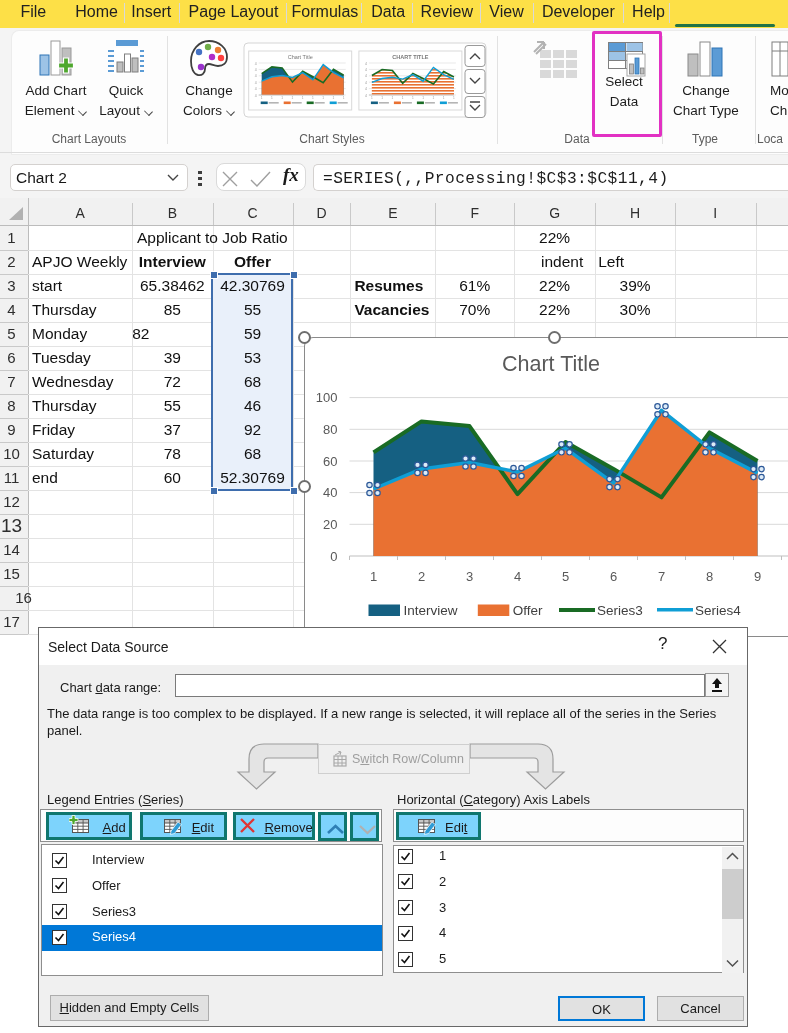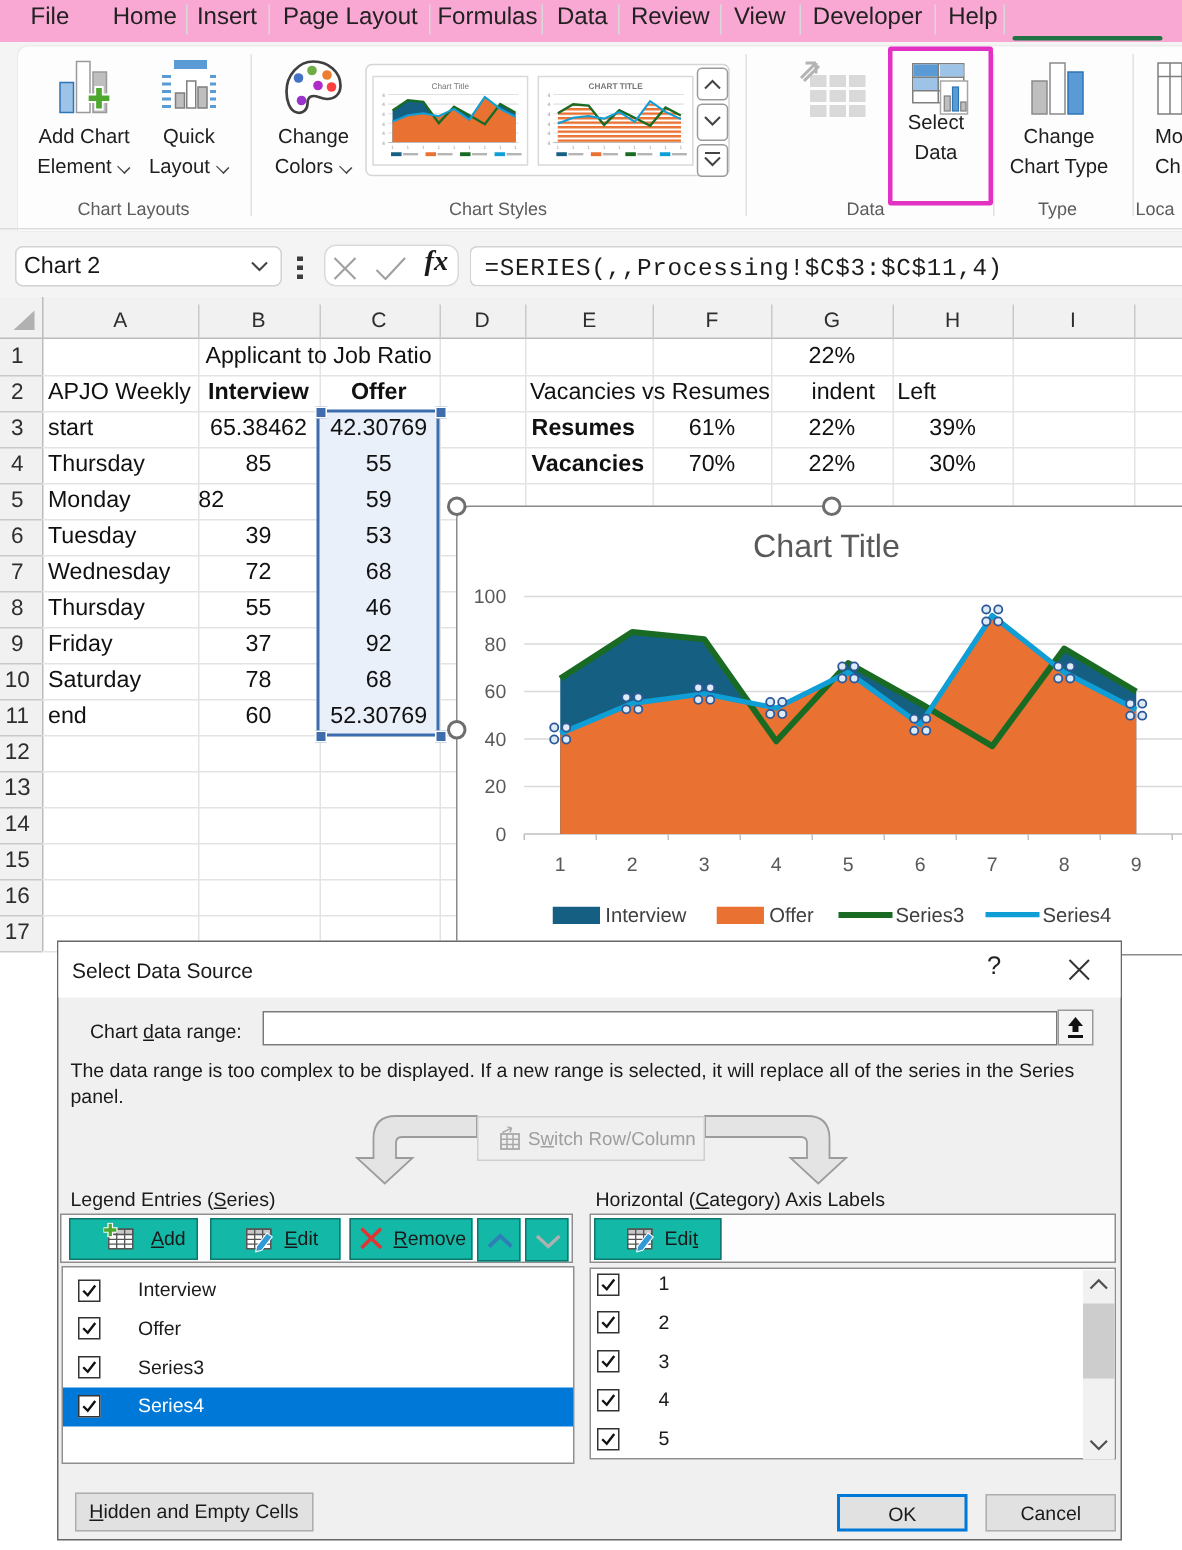--- a/index.html
+++ b/index.html
@@ -1,20 +1,20 @@
 <!DOCTYPE html>
 <html><head>
 <meta charset="utf-8">
 <style>
   html,body{margin:0;padding:0;}
   body{width:788px;height:1033px;overflow:hidden;font-family:"Liberation Sans",sans-serif;background:#fff;}
   #app{position:relative;width:788px;height:1033px;overflow:hidden;}
   .abs{position:absolute;}
   
-  #tabs{left:0;top:0;width:788px;height:28px;background:#f9a8d4;}
+  #tabs{left:0;top:0;width:788px;height:28px;background:#fde047;}
   .tab{position:absolute;top:0;height:25px;line-height:24px;font-size:16px;color:#212121;white-space:nowrap;}
   .tsep{position:absolute;top:3px;width:1px;height:20px;background:#d9d9d9;}
   #tabgreen{position:absolute;left:675px;top:24px;width:100px;height:2.6px;background:#217346;border-radius:2px;}
   
   #ribbon{left:0;top:28px;width:788px;height:127px;background:#f4f4f4;}
   #ribpanel{position:absolute;left:11px;top:2px;width:777px;height:123px;background:#fdfdfd;border:1px solid #ececec;border-right:none;border-radius:8px 0 0 0;}
   .rlbl{position:absolute;font-size:13.5px;color:#1d1d1d;text-align:center;line-height:20px;white-space:nowrap;}
   .rlblg{position:absolute;font-size:13.5px;color:#a8a8a8;text-align:center;line-height:20px;white-space:nowrap;}
   .glbl{position:absolute;font-size:12px;color:#5c5c5c;text-align:center;white-space:nowrap;}
   .gsep{position:absolute;top:8px;width:1px;height:108px;background:#e2e2e2;}
@@ -26,21 +26,21 @@
   #fxbox{position:absolute;left:313px;top:9px;width:475px;height:27px;background:#fff;border:1px solid #d4d1cf;border-right:none;border-radius:5px 0 0 5px;font-family:"Liberation Mono",monospace;font-size:16.2px;letter-spacing:0.45px;color:#1c1c1c;line-height:28px;padding-left:9px;box-sizing:border-box;white-space:nowrap;}
   
   #sheet{left:0;top:198px;width:788px;height:835px;background:#fff;}
   .cell{position:absolute;font-size:15.5px;color:#111;white-space:nowrap;line-height:24px;height:24px;}
   .gl{position:absolute;background:#e3e3e3;}
   .hdr{position:absolute;background:#f1f1f1;}
   .hl{position:absolute;font-size:14px;color:#2e2e2e;text-align:center;}
   
   #dlg{left:38px;top:627px;width:710px;height:400px;background:#f0f0f0;border:1px solid #686868;box-sizing:border-box;font-size:13px;color:#1a1a1a;}
   .btn{position:absolute;background:#e1e1e1;border:1px solid #adadad;box-sizing:border-box;text-align:center;font-size:13px;color:#1a1a1a;}
-  .tbtn{position:absolute;background:#14b8a6;border:1px solid #0f766e;box-sizing:border-box;font-size:13px;color:#1a1a1a;}
+  .tbtn{position:absolute;background:#7dd3fc;border:3px solid #0f766e;box-sizing:border-box;font-size:13px;color:#1a1a1a;}
   .cb{position:absolute;width:15px;height:15px;background:#fff;border:1.6px solid #333;box-sizing:border-box;}
   .cb svg{position:absolute;left:0px;top:0px;}
   u{text-decoration:underline;}
 </style>
 </head>
 <body>
 <div id="app">
 
   <div id="tabs" class="abs">
     <div class="tab" style="left:20.4px;">File</div>
@@ -319,27 +319,27 @@
         <div class="hl" style="left:0;top:196px;width:23px;line-height:24px;text-align:center;font-size:15px;">8</div>
         <div class="abs" style="left:0px;top:220px;width:28px;height:1px;background:#c9c9c9;"></div>
         <div class="hl" style="left:0;top:220px;width:23px;line-height:24px;text-align:center;font-size:15px;">9</div>
         <div class="abs" style="left:0px;top:244px;width:28px;height:1px;background:#c9c9c9;"></div>
         <div class="hl" style="left:0;top:244px;width:23px;line-height:24px;text-align:center;font-size:15px;">10</div>
         <div class="abs" style="left:0px;top:268px;width:28px;height:1px;background:#c9c9c9;"></div>
         <div class="hl" style="left:0;top:268px;width:23px;line-height:24px;text-align:center;font-size:15px;">11</div>
         <div class="abs" style="left:0px;top:292px;width:28px;height:1px;background:#c9c9c9;"></div>
         <div class="hl" style="left:0;top:292px;width:23px;line-height:24px;text-align:center;font-size:15px;">12</div>
         <div class="abs" style="left:0px;top:316px;width:28px;height:1px;background:#c9c9c9;"></div>
-        <div class="hl" style="left:0;top:316px;width:23px;line-height:24px;text-align:center;font-size:16px;">13</div>
+        <div class="hl" style="left:0;top:316px;width:23px;line-height:24px;text-align:center;font-size:19px;">13</div>
         <div class="abs" style="left:0px;top:340px;width:28px;height:1px;background:#c9c9c9;"></div>
         <div class="hl" style="left:0;top:340px;width:23px;line-height:24px;text-align:center;font-size:15px;">14</div>
         <div class="abs" style="left:0px;top:364px;width:28px;height:1px;background:#c9c9c9;"></div>
         <div class="hl" style="left:0;top:364px;width:23px;line-height:24px;text-align:center;font-size:15px;">15</div>
         <div class="abs" style="left:0px;top:388px;width:28px;height:1px;background:#c9c9c9;"></div>
-        <div class="hl" style="left:0;top:388px;width:23px;line-height:24px;text-align:center;font-size:15px;">16</div>
+        <div class="hl" style="left:0;top:388px;width:23px;line-height:24px;text-align:center;font-size:15px;padding-left:12px;">16</div>
         <div class="abs" style="left:0px;top:412px;width:28px;height:1px;background:#c9c9c9;"></div>
         <div class="hl" style="left:0;top:412px;width:23px;line-height:24px;text-align:center;font-size:15px;">17</div>
         <div class="abs" style="left:0px;top:436px;width:28px;height:1px;background:#c9c9c9;"></div>
         <div class="gl" style="left:132.2px;top:28px;width:1px;height:408px;"></div>
         <div class="gl" style="left:212.5px;top:28px;width:1px;height:408px;"></div>
         <div class="gl" style="left:292.5px;top:28px;width:1px;height:408px;"></div>
         <div class="gl" style="left:350.4px;top:28px;width:1px;height:408px;"></div>
         <div class="gl" style="left:435.4px;top:28px;width:1px;height:408px;"></div>
         <div class="gl" style="left:514.0px;top:28px;width:1px;height:408px;"></div>
         <div class="gl" style="left:595.2px;top:28px;width:1px;height:408px;"></div>
@@ -363,21 +363,20 @@
         <div class="gl" style="left:28px;top:412px;width:760px;height:1px;"></div>
         <div class="gl" style="left:28px;top:436px;width:760px;height:1px;"></div>
       </div>
     <div id="cells" class="abs" style="left:0;top:0;width:788px;height:436px;">
         <div class="abs" style="left:212.5px;top:76px;width:80.0px;height:216px;background:#e9f0fa;"></div>
         <div class="cell" style="left:132.2px;top:28.0px;width:160.3px;text-align:center;">Applicant to Job Ratio</div>
         <div class="cell" style="left:514.0px;top:28.0px;width:81.2px;text-align:center;">22%</div>
         <div class="cell" style="left:32.0px;top:52.0px;">APJO Weekly</div>
         <div class="cell" style="left:132.2px;top:52.0px;width:80.3px;text-align:center;font-weight:bold;">Interview</div>
         <div class="cell" style="left:212.5px;top:52.0px;width:80.0px;text-align:center;font-weight:bold;">Offer</div>
-        <div class="cell" style="left:353.4px;top:52.0px;width:161px;overflow:hidden;">Vacancies vs Resumes</div>
         <div class="cell" style="left:541.0px;top:52.0px;">indent</div>
         <div class="cell" style="left:598.2px;top:52.0px;">Left</div>
         <div class="cell" style="left:32.0px;top:76.0px;">start</div>
         <div class="cell" style="left:132.2px;top:76.0px;width:80.3px;text-align:center;">65.38462</div>
         <div class="cell" style="left:212.5px;top:76.0px;width:80.0px;text-align:center;">42.30769</div>
         <div class="cell" style="left:32.0px;top:100.0px;">Thursday</div>
         <div class="cell" style="left:132.2px;top:100.0px;width:80.3px;text-align:center;">85</div>
         <div class="cell" style="left:212.5px;top:100.0px;width:80.0px;text-align:center;">55</div>
         <div class="cell" style="left:32.0px;top:124.0px;">Monday</div>
         <div class="cell" style="left:132.2px;top:124.0px;width:80.3px;">82</div>

